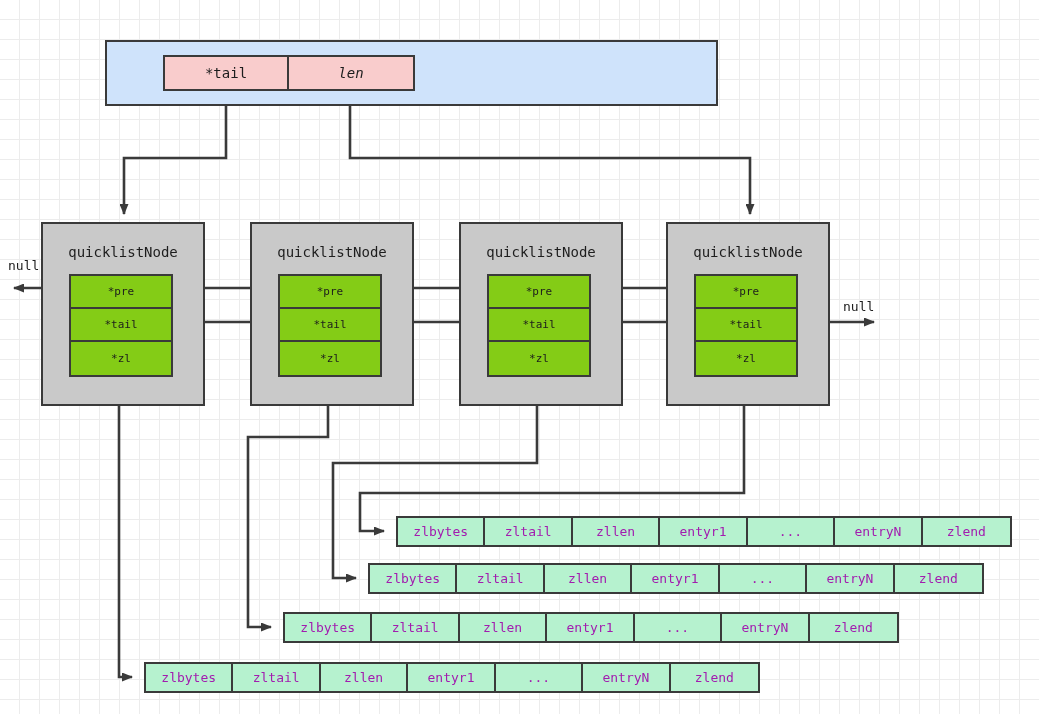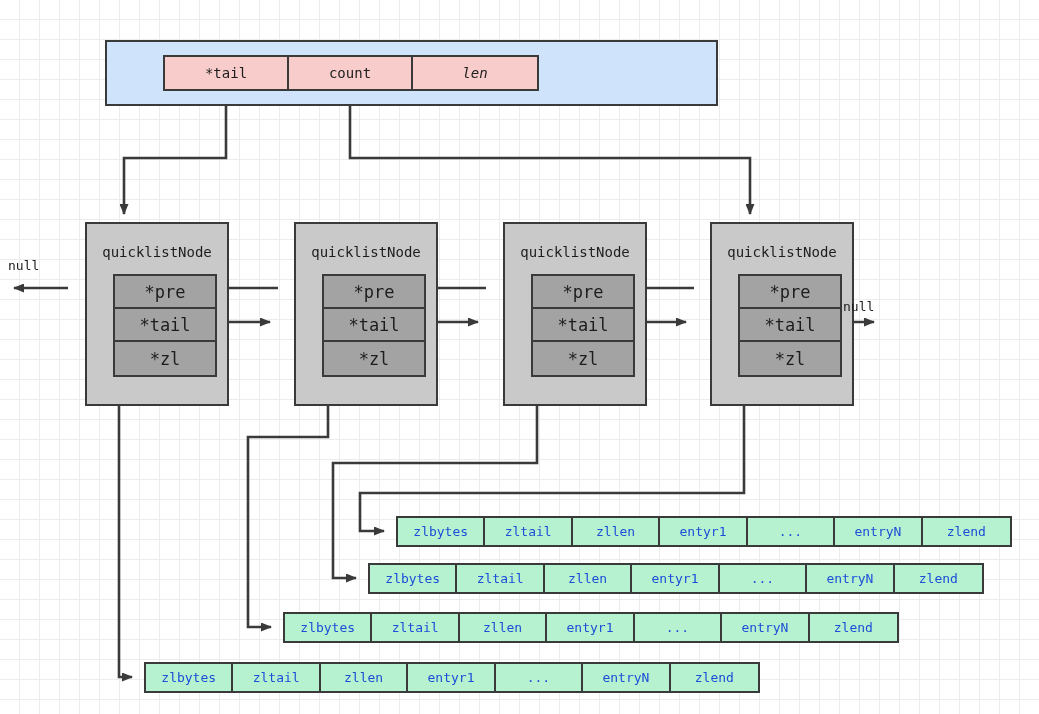--- a/index.html
+++ b/index.html
@@ -49,58 +49,57 @@
   }
   .ql-field:last-child{border-right:none;}
   .ql-field.w1{width:124px;}
   .ql-field.w2{width:124px;}
   .ql-field.w3{width:124px;}
   .ql-field.w4{width:124px;font-style:italic;}
 
   
   .node{
     position:absolute;
-    width:144px;height:184px;
+    width:164px;height:184px;
     background:#c9c9c9;
     border:2px solid #3a3a3a;
     box-sizing:border-box;
-    margin-left:44px;
   }
   .node-title{
     position:absolute;left:0;top:20px;width:100%;
     text-align:center;font-size:14px;color:#1d1d1d;
   }
   .node-fields{
     position:absolute;left:26px;top:50px;
     width:104px;
     border:2px solid #3a3a3a;
     box-sizing:border-box;
     background:#fadfc0;
   }
   .node-field{
     height:33px;
     display:flex;align-items:center;justify-content:center;
-    font-size:17px;color:#1d1d1d;
+    font-size:11px;color:#1d1d1d;
     border-bottom:2px solid #3a3a3a;
     box-sizing:border-box;
-    background:#a3a3a3;
+    background:#84cc16;
   }
   .node-field:last-child{border-bottom:none;}
 
   
   .ziplist{
     position:absolute;height:31px;
     display:flex;
     border:2px solid #3a3a3a;
     box-sizing:border-box;
     background:#b6f2cf;
   }
   .zl-cell{
     display:flex;align-items:center;justify-content:center;
-    font-size:13px;color:#1d4ed8;
+    font-size:13px;color:#a21caf;
     border-right:2px solid #3a3a3a;
     box-sizing:border-box;
     background:#b6f2cf;
     height:100%;
   }
   .zl-cell:last-child{border-right:none;}
 
   
   .null-label{
     position:absolute;font-size:13px;color:#1d1d1d;
@@ -145,21 +144,20 @@
 
       <path d="M328,374 L328,437 L248,437 L248,627 L271,627" marker-end="url(#arr)"></path>
 
       <path d="M119,374 L119,677 L132,677" marker-end="url(#arr)"></path>
     </g>
   </svg>
 
   <div class="quicklist-box"></div>
   <div class="ql-fields">
     <div class="ql-field w2">*tail</div>
-    <div class="ql-field w3">count</div>
     <div class="ql-field w4">len</div>
   </div>
 
   <div class="node" style="left:41px;top:222px;">
     <div class="node-title">quicklistNode</div>
     <div class="node-fields">
       <div class="node-field">*pre</div>
       <div class="node-field">*tail</div>
       <div class="node-field">*zl</div>
     </div>

